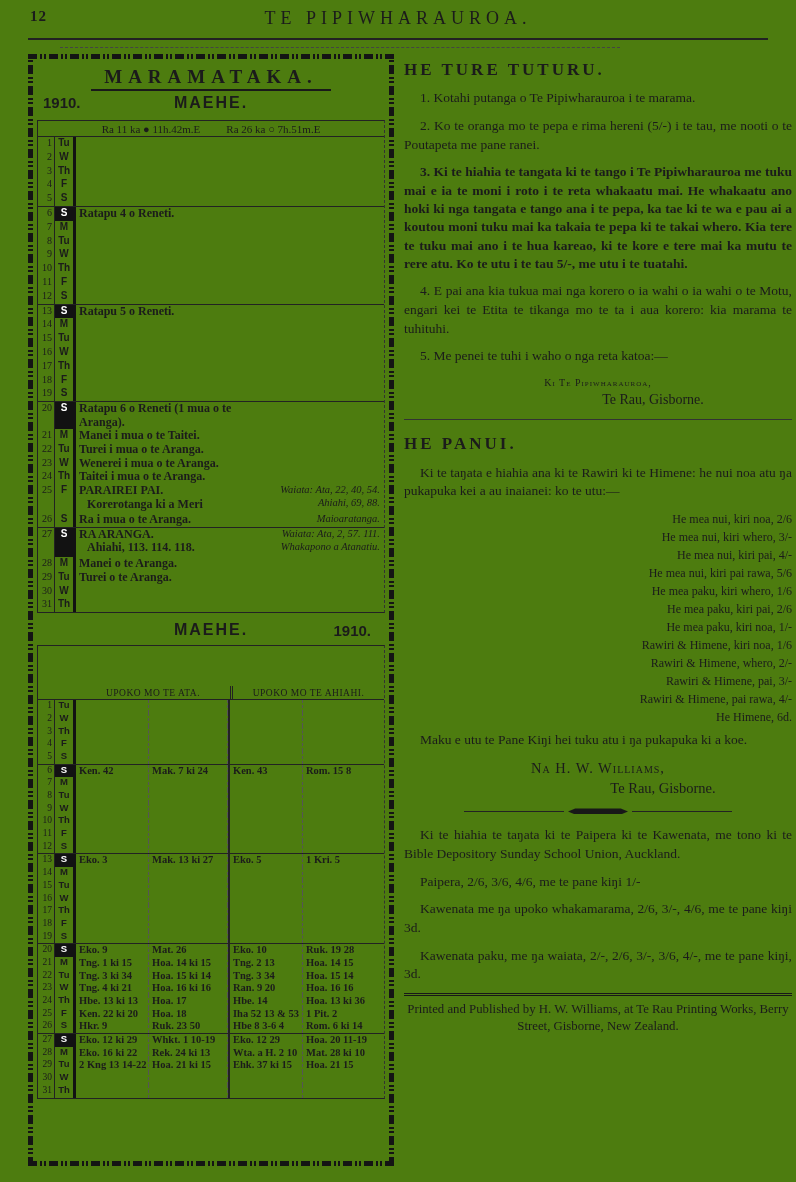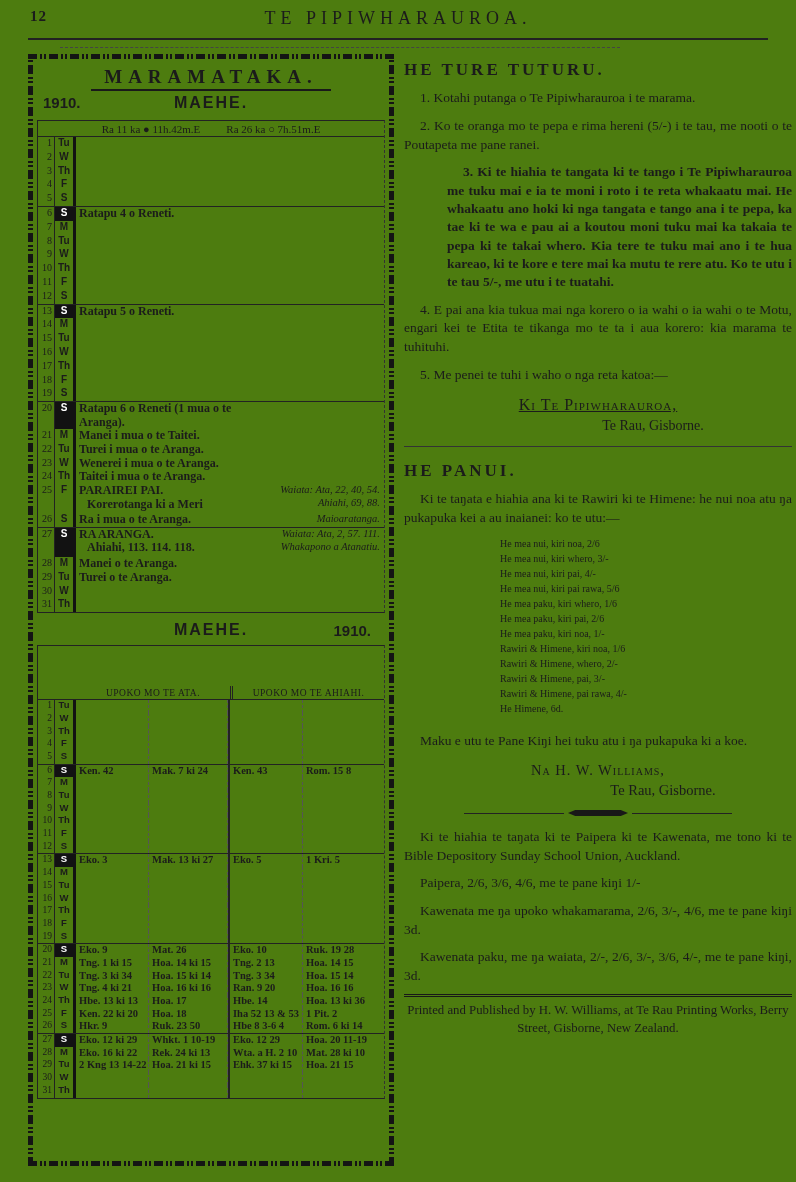--- a/index.html
+++ b/index.html
@@ -57,25 +57,25 @@
   .cal2-row .c-num{text-align:right;padding-right:2px;border-right:1px solid #222;font-size:9.5px;height:100%;}
   .cal2-row .c-day{text-align:center;font-weight:bold;border-right:3px solid #121212;font-size:9.5px;height:100%;font-family:"Liberation Sans",sans-serif;}
   .cal2-row .cell{padding-left:3px;font-weight:bold;border-right:1px dashed #555;height:100%;}
   .cal2-row .cell.c3{border-right:1px dashed #555;border-left:2px solid #222;}
   .cal2-row .cell.c4{border-right:none;}
 
   
   .right-col{position:absolute;left:404px;top:58px;width:388px;font-size:13.5px;line-height:1.38;}
   .sec-head{text-align:left;font-size:17px;font-weight:bold;letter-spacing:3px;margin:0 0 8px 0;}
   .para{text-indent:16px;margin:0 0 9px 0;text-align:justify;}
-  .para.bold{font-weight:bold;line-height:1.36;margin-left:43px;}
-  .addr1{margin:10px 0 0 0;text-align:center;letter-spacing:1px;font-variant:small-caps;font-size:16px;text-decoration:underline;}
+  .para.bold{font-weight:bold;line-height:1.36;}
+  .addr1{margin:10px 0 0 0;text-align:center;letter-spacing:1px;font-variant:small-caps;font-size:10px;}
   .addr2{text-align:center;padding-left:110px;margin-bottom:10px;font-size:14px;}
   .thin-rule{border-top:1px solid #333;margin:6px 0 12px 0;}
-  .price-block{margin:6px 0 16px 96px;font-size:10px;line-height:1.5;}
+  .price-block{margin:6px 0 5px 96px;font-size:12px;line-height:1.5;text-align:right;}
   .sig1{text-align:center;font-variant:small-caps;letter-spacing:1px;font-size:14.5px;margin-top:8px;}
   .sig2{text-align:center;padding-left:130px;font-size:14.5px;margin-bottom:10px;}
   .divider{display:flex;align-items:center;justify-content:center;margin:10px 60px 12px 60px;}
   .divider .line{flex:1;border-top:1px solid #222;}
   .divider .dia{width:60px;height:6px;background:#181818;clip-path:polygon(0 50%,12% 0,88% 0,100% 50%,88% 100%,12% 100%);margin:0 4px;}
   .colophon{border-top:3px double #181818;margin-top:0;padding-top:5px;font-size:12.8px;text-align:center;line-height:1.35;}
 </style>
 </head>
 <body>
 

